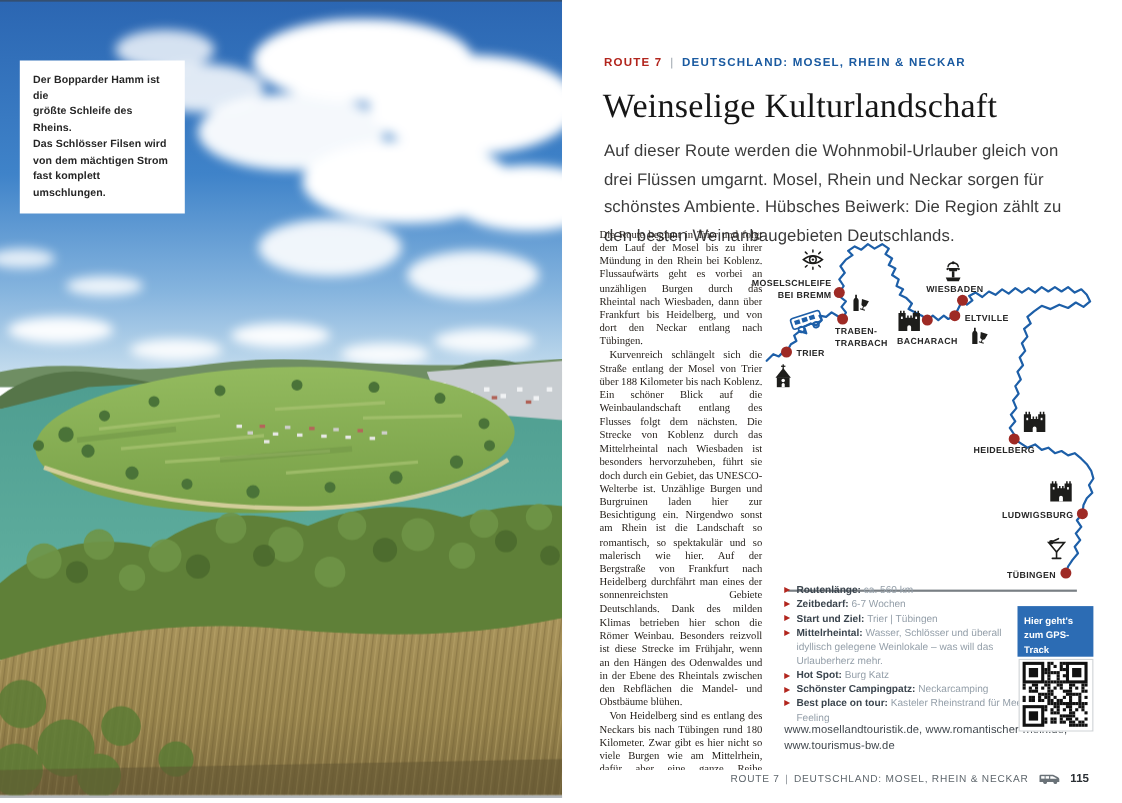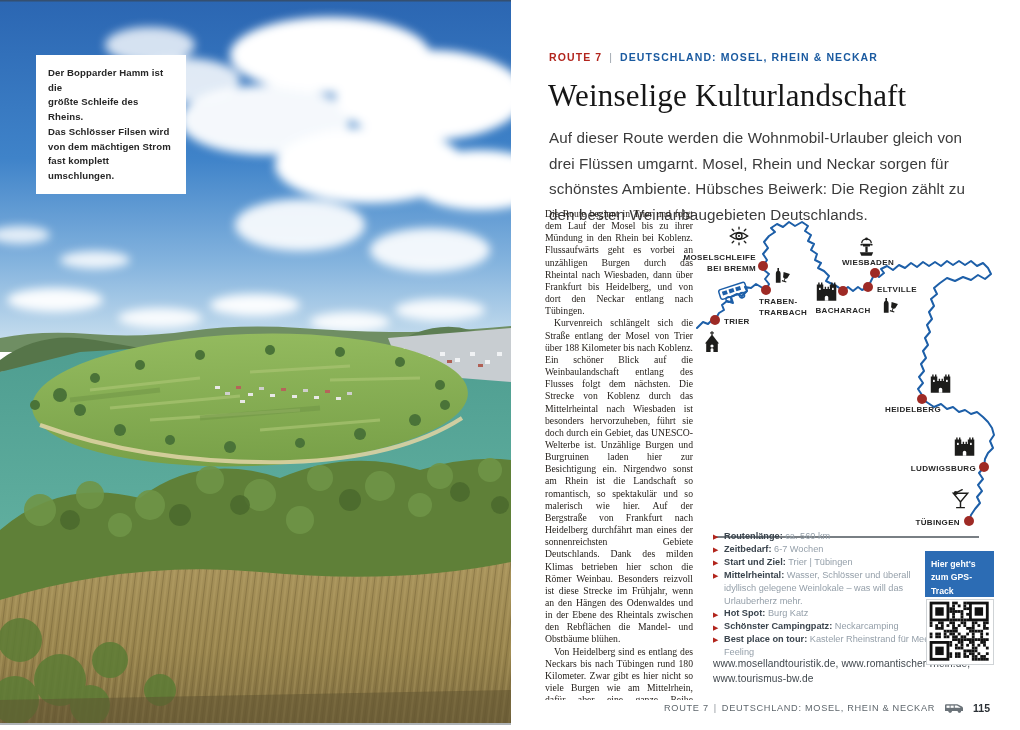--- a/index.html
+++ b/index.html
@@ -3,21 +3,21 @@
 <meta charset="utf-8">
 <style>
   html,body{margin:0;padding:0;background:#fff;}
   .page{position:relative;width:1020px;height:730px;background:#fff;overflow:hidden;
         font-family:"Liberation Sans",sans-serif;outline:1px solid #d5d5d5;}
   .page::after{content:'';position:absolute;left:0;top:723px;width:511px;height:2px;background:#aeb3b6;}
 
   
   .photo-page{position:absolute;left:0;top:0;width:511px;height:723px;}
   .photo-svg{position:absolute;left:0;top:0;width:511px;height:723px;display:block;}
-  .photo-caption{position:absolute;left:36px;top:55px;width:150px;box-sizing:border-box;
+  .photo-caption{position:absolute;left:18px;top:55px;width:150px;box-sizing:border-box;
     background:#fff;padding:11px 10px 10px 12px;}
   .photo-caption .cap-line{display:block;font-size:9.6px;font-weight:700;color:#262626;
     line-height:14.7px;letter-spacing:.1px;}
 
   
   .content-page{position:absolute;left:512px;top:0;width:508px;height:698px;background:#fff;}
 
   .kicker{position:absolute;left:37px;top:51px;font-size:10.5px;font-weight:700;letter-spacing:1.1px;white-space:nowrap;}
   .kicker .route{color:#b2251d;}
   .kicker .sep{color:#9aa3ab;font-weight:400;margin:0 7px;}

